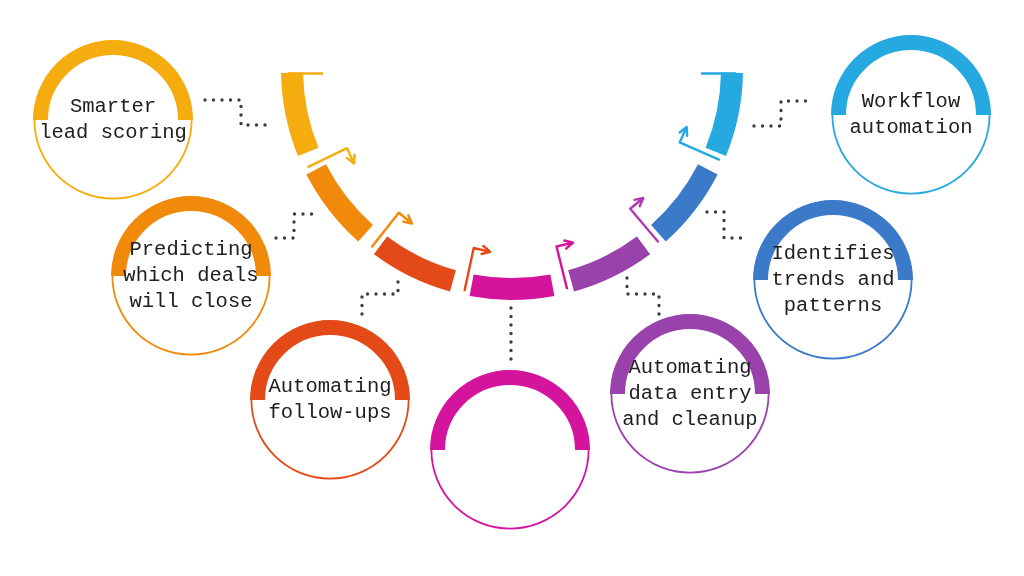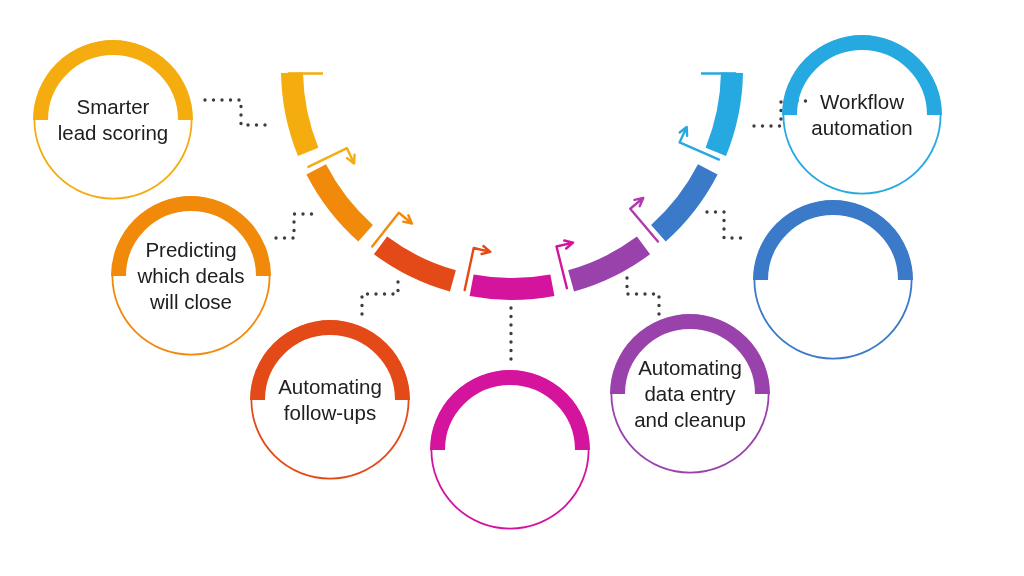--- a/index.html
+++ b/index.html
@@ -1,17 +1,17 @@
 <!DOCTYPE html>
 <html><head>
 <meta charset="utf-8">
 <style>
   html,body{margin:0;padding:0;background:#ffffff;}
   .stage{position:relative;width:1024px;height:576px;background:#ffffff;overflow:hidden;
-         font-family:Liberation Sans, sans-serif;}
+         font-family:Liberation Mono, monospace;}
   .arc-layer{position:absolute;left:0;top:0;width:1024px;height:576px;}
   .circle{position:absolute;width:160px;height:160px;}
   .circle svg{position:absolute;left:0;top:0;width:160px;height:160px;overflow:visible;}
   .circle .ring{fill:none;stroke-width:1.8;}
   .circle .cap{fill:none;stroke-width:15;stroke-linecap:butt;}
   .label{position:absolute;left:50%;top:50%;transform:translate(-50%,-50%);
          width:150px;text-align:center;white-space:pre-line;
          font-size:20.5px;line-height:1.26;color:#202020;}
   .z2{z-index:2;}
 </style>
@@ -88,23 +88,26 @@
     <div class="label">Automating
 data entry
 and cleanup</div>
   </div>
 
   <div class="circle" style="left:753px;top:200px">
     <svg viewBox="0 0 160 160">
       <circle class="ring" cx="80" cy="80" r="78.6" stroke="#3B7AC9"></circle>
       <path class="cap" d="M 7.5 80 A 72.5 72.5 0 0 1 152.5 80" stroke="#3B7AC9"></path>
     </svg>
+    <div class="label">Identifies
+trends and
+patterns</div>
   </div>
 
-  <div class="circle" style="left:782px;top:35px">
+  <div class="circle" style="left:831px;top:35px">
     <svg viewBox="0 0 160 160">
       <circle class="ring" cx="80" cy="80" r="78.6" stroke="#26A9E0"></circle>
       <path class="cap" d="M 7.5 80 A 72.5 72.5 0 0 1 152.5 80" stroke="#26A9E0"></path>
     </svg>
     <div class="label">Workflow
 automation</div>
   </div>
 
 </div>
 

